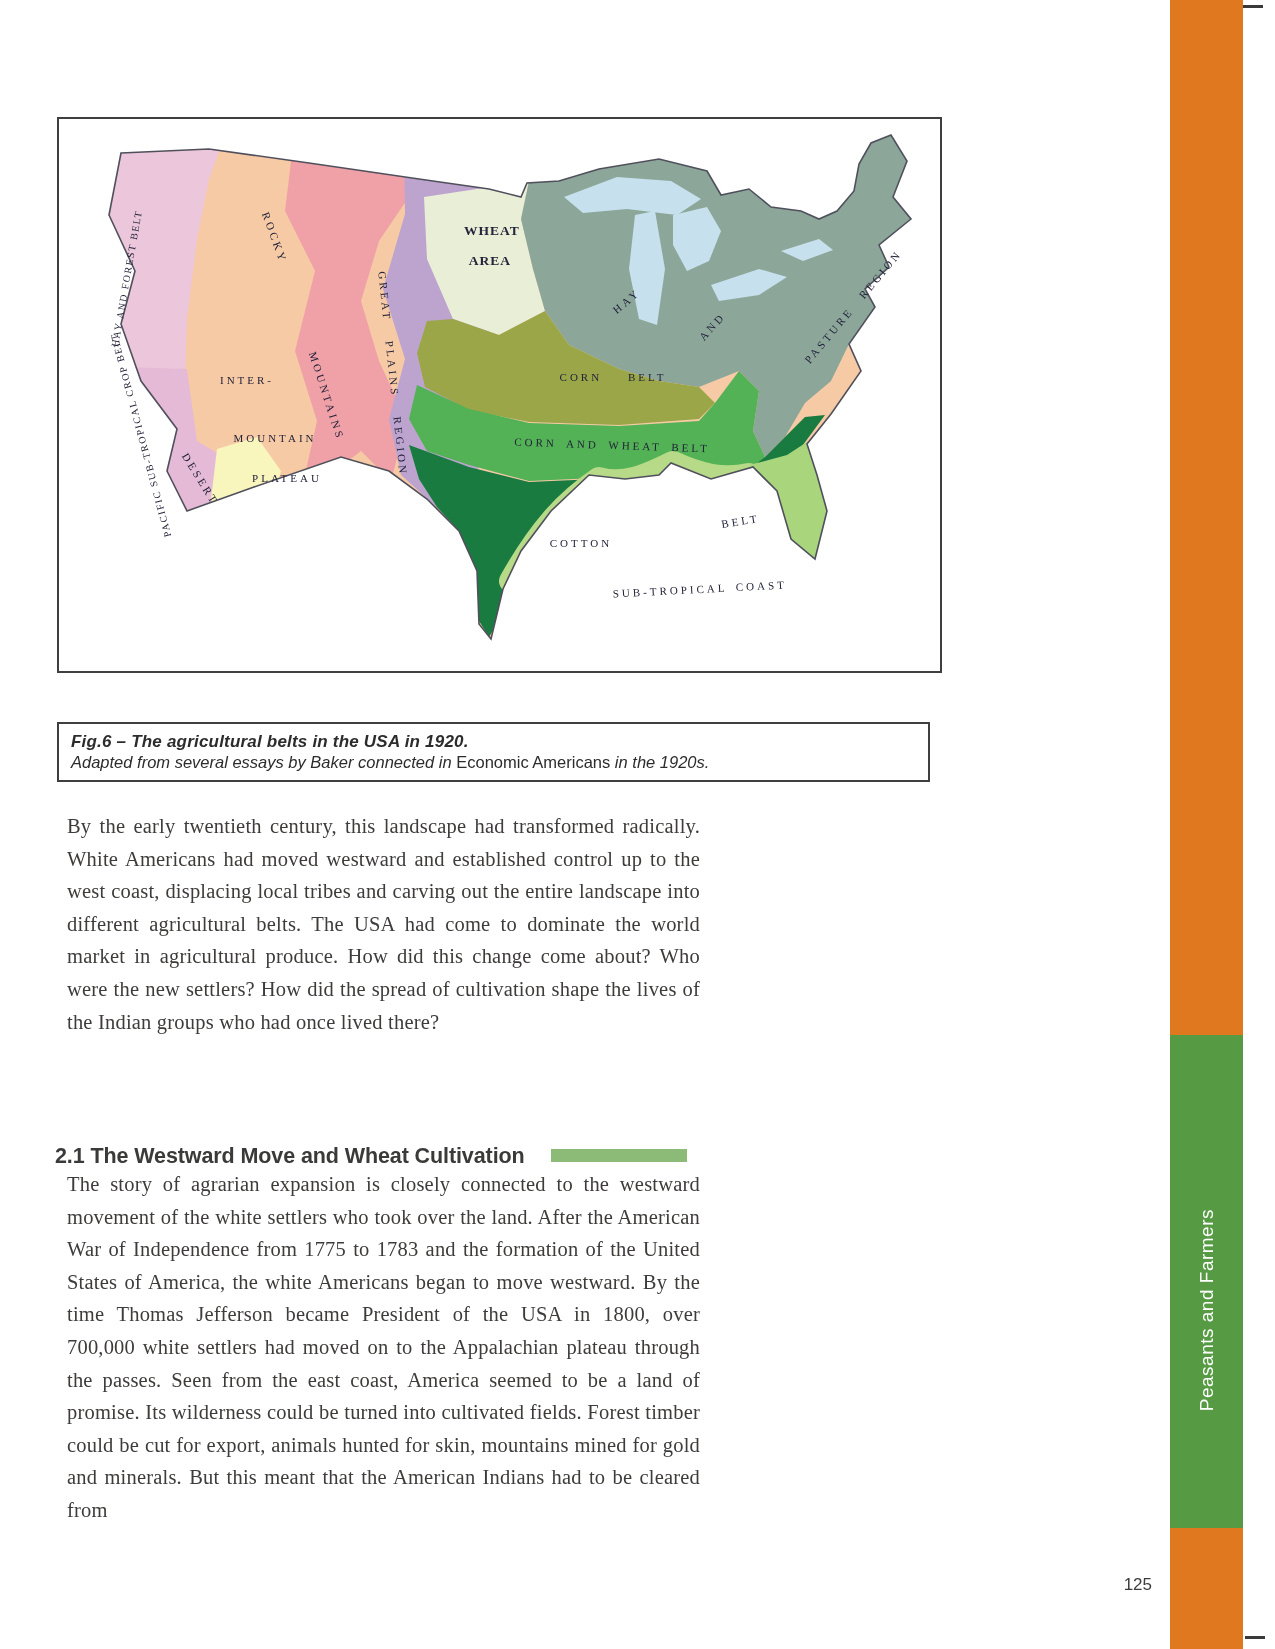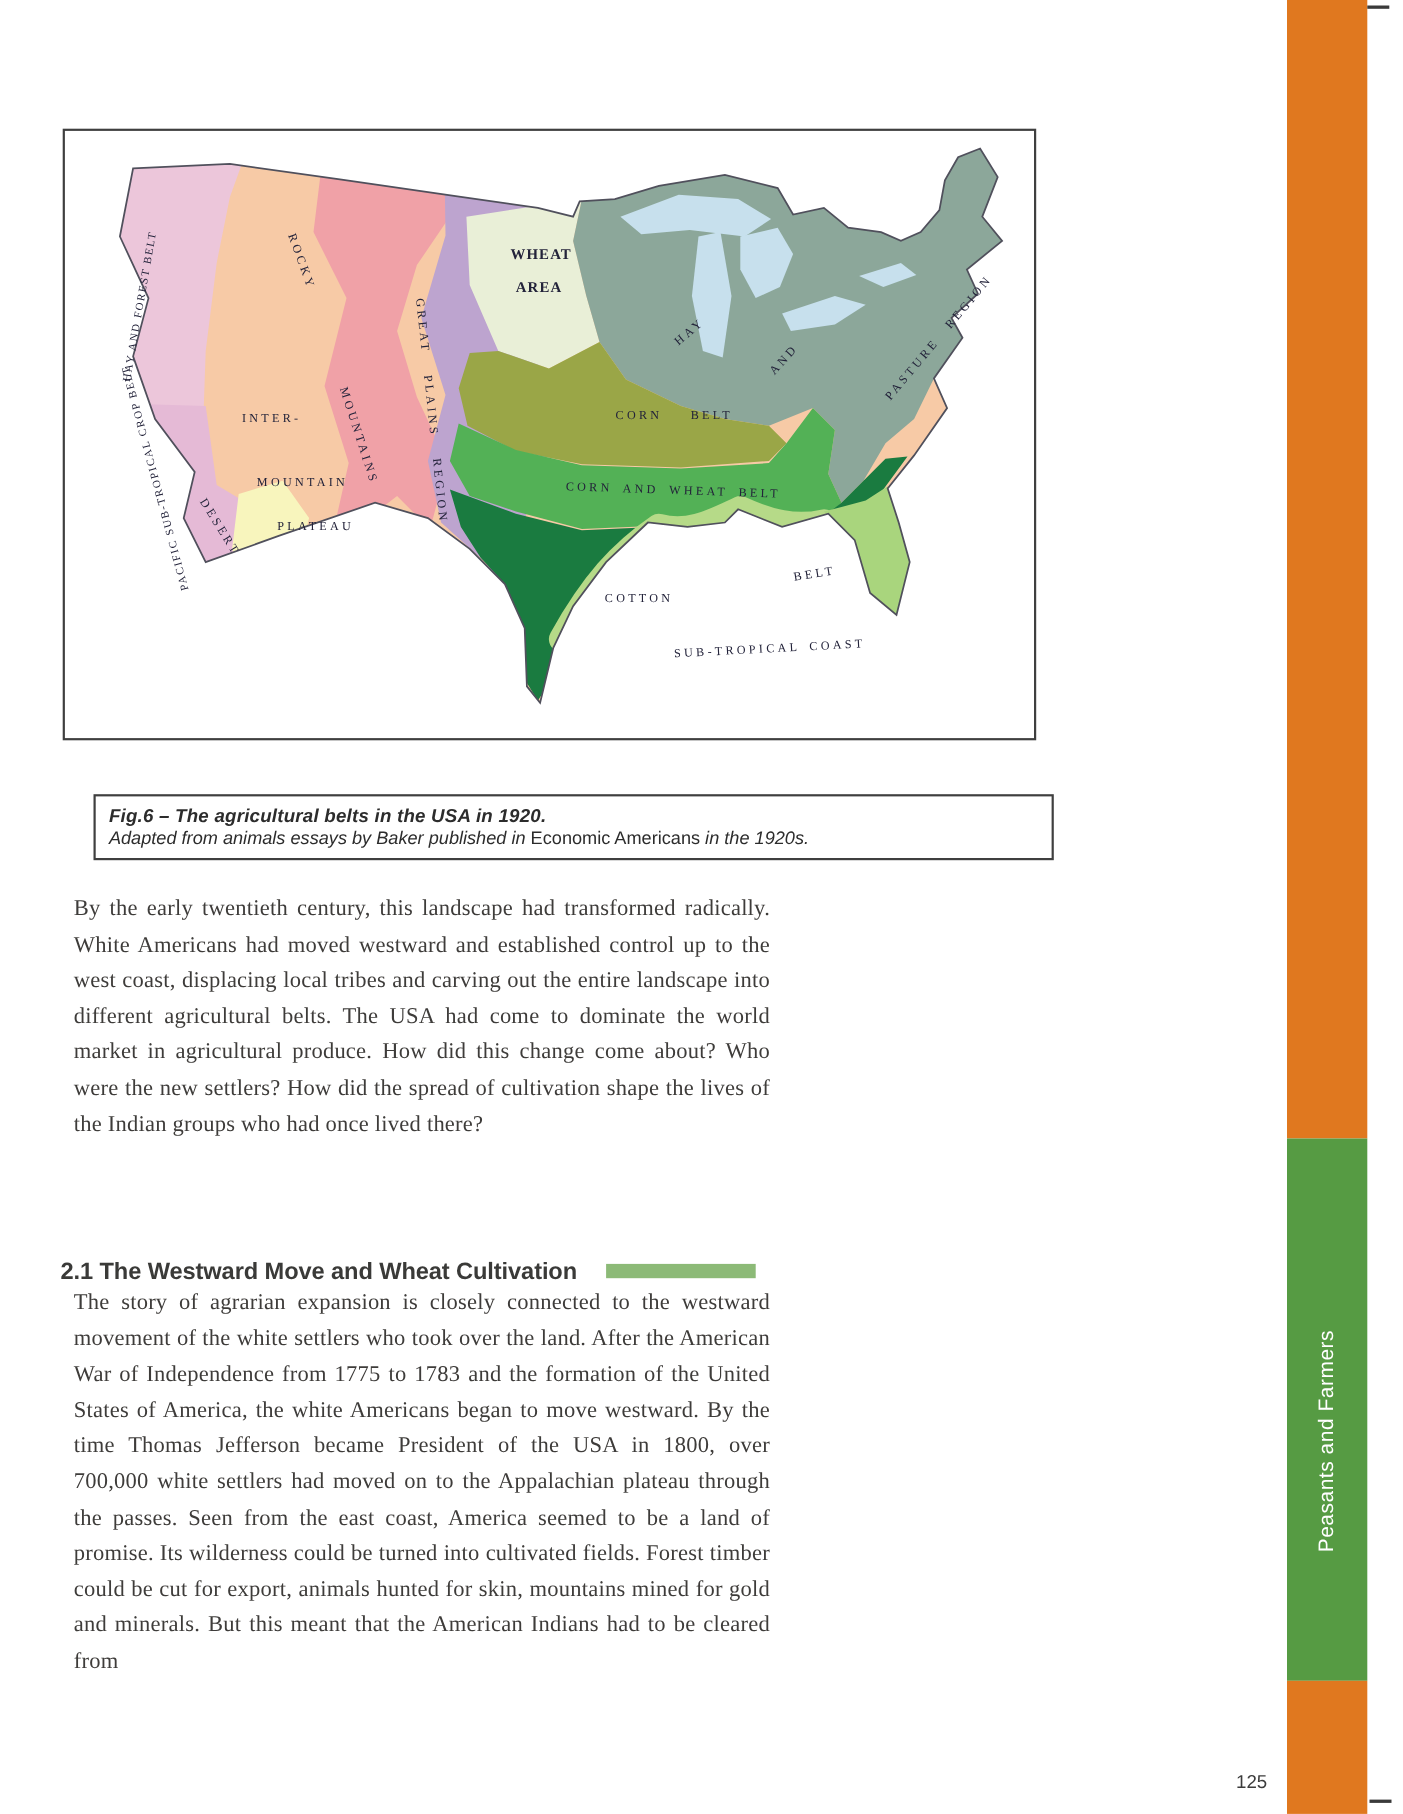--- a/index.html
+++ b/index.html
@@ -3,21 +3,21 @@
 <meta charset="utf-8">
 <style>
   html,body{margin:0;padding:0;background:#ffffff;}
   #page{position:relative;width:1275px;height:1649px;background:#ffffff;overflow:hidden;
         font-family:"Liberation Serif", serif;}
   .abs{position:absolute;}
 
   
   #figure-box{left:57px;top:117px;width:881px;height:552px;border:2px solid #3f3f3f;background:#ffffff;}
   #caption-box{left:57px;top:722px;width:857px;height:44px;border:2px solid #3f3f3f;
-               padding:7px 0 5px 12px;font-family:"Liberation Sans", sans-serif;color:#2c2c2c;margin-left:28px;}
+               padding:7px 0 5px 12px;font-family:"Liberation Sans", sans-serif;color:#2c2c2c;}
   #caption-line1{font-size:17px;font-weight:bold;font-style:italic;line-height:21px;letter-spacing:.2px;}
   #caption-line2{font-size:16.5px;font-style:italic;line-height:21px;}
   #caption-line2 .upright{font-style:normal;}
 
   
   .bodytext{left:55px;width:633px;font-size:20.5px;line-height:32.6px;color:#3e3c3a;
             text-align:justify;letter-spacing:.2px;margin-left:12px;}
   #para1{top:810px;}
   #para2{top:1168px;}
 
@@ -26,21 +26,21 @@
   #heading-bar{display:inline-block;width:136px;height:13px;background:#8cba77;margin-left:26px;
       vertical-align:middle;position:relative;top:-2px;}
 
   
   #side-orange-top{left:1170px;top:0;width:73px;height:1035px;}
   #side-green{left:1170px;top:1035px;width:73px;height:493px;display:flex;align-items:center;justify-content:center;}
   #side-orange-bottom{left:1170px;top:1528px;width:73px;height:121px;}
   #side-title{writing-mode:vertical-rl;transform:rotate(180deg);color:#ffffff;
       font-family:"Liberation Sans", sans-serif;font-size:19px;letter-spacing:.5px;margin-top:58px;}
 
-  #page-number{left:1112px;top:1610px;width:40px;font-family:"Liberation Sans", sans-serif;
+  #page-number{left:1112px;top:1575px;width:40px;font-family:"Liberation Sans", sans-serif;
       font-size:17px;color:#3c3c3c;text-align:right;}
 
   .cropmark{width:20px;height:2.5px;background:#3a3a3a;}
   #crop-top{left:1243px;top:5px;}
   #crop-bottom{left:1245px;top:1636px;}
 
   
   text{font-family:"Liberation Serif", serif;fill:#23233a;}
   .maplbl{font-size:11px;letter-spacing:3px;}
   .maplbl-sm{font-size:10px;letter-spacing:1.5px;}
@@ -99,21 +99,21 @@
       <text class="maplbl" font-size="14" x="554" y="262" text-anchor="middle" letter-spacing="6" word-spacing="20">CORN BELT</text>
       <text class="maplbl" font-size="13" transform="translate(553,330) rotate(2)" text-anchor="middle" letter-spacing="2" word-spacing="4">CORN AND WHEAT BELT</text>
       <text class="maplbl" font-size="13" x="522" y="428" text-anchor="middle" letter-spacing="11">COTTON</text>
       <text class="maplbl" font-size="13" transform="translate(682,406) rotate(-9)" text-anchor="middle" letter-spacing="10">BELT</text>
       <text class="maplbl" font-size="13" transform="translate(641,474) rotate(-3)" text-anchor="middle" letter-spacing="2" word-spacing="3">SUB-TROPICAL COAST</text>
     </svg>
   </div>
 
   <div class="abs" id="caption-box">
     <div id="caption-line1">Fig.6 – The agricultural belts in the USA in 1920.</div>
-    <div id="caption-line2"><span>Adapted from animals essays by Baker published in </span><span class="upright">Economic Americans</span><span> in the 1920s.</span></div>
+    <div id="caption-line2"><span>Adapted from several essays by Baker connected in </span><span class="upright">Economic Americans</span><span> in the 1920s.</span></div>
   </div>
 
   <div class="abs bodytext" id="para1">By the early twentieth century, this landscape had transformed radically. White Americans had moved westward and established control up to the west coast, displacing local tribes and carving out the entire landscape into different agricultural belts. The USA had come to dominate the world market in agricultural produce.  How did this change come about? Who were the new settlers? How did the spread of cultivation shape the lives of the Indian groups who had once lived there?</div>
 
   <div class="abs" id="section-heading">
     <span>2.1 The Westward Move and Wheat Cultivation</span><span id="heading-bar"></span>
   </div>
 
   <div class="abs bodytext" id="para2">The story of agrarian expansion is closely connected to the westward movement of the white settlers who took over the land. After the American War of Independence from 1775 to 1783 and the formation of the United States of America, the white Americans began to move westward. By the time Thomas Jefferson became President of the USA in 1800, over 700,000 white settlers had moved on to the Appalachian plateau through the passes. Seen from the east coast, America seemed to be a land of promise. Its wilderness could be turned into cultivated fields. Forest timber could be cut for export, animals hunted for skin, mountains mined for gold and minerals. But this meant that the American Indians had to be cleared from</div>
 

